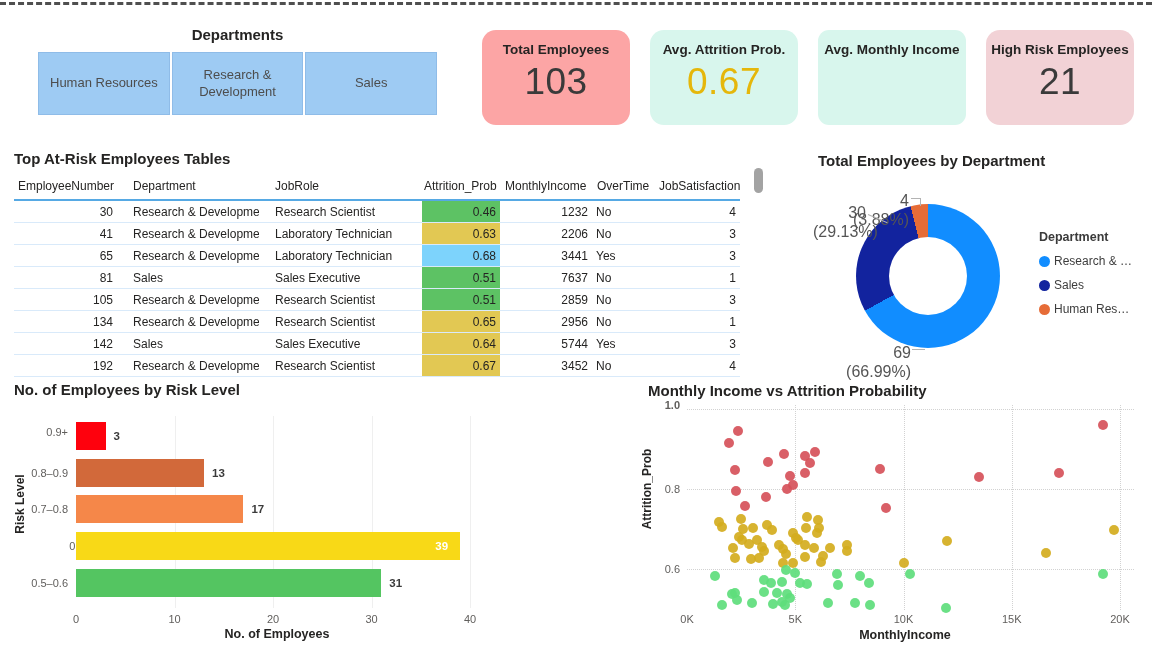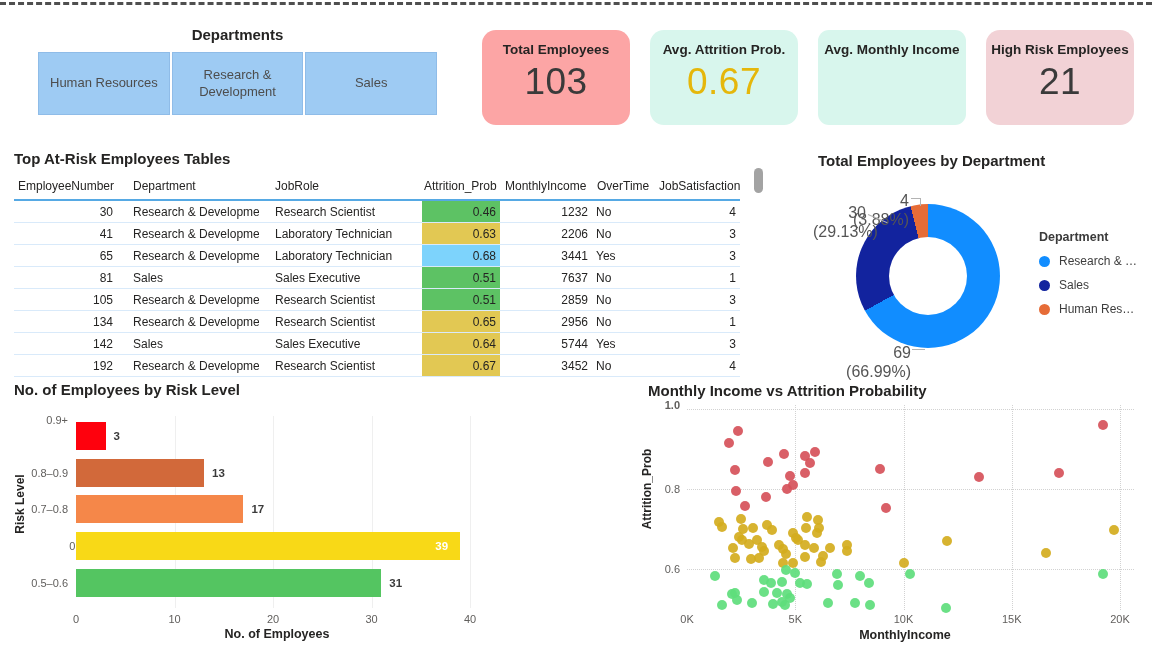--- a/index.html
+++ b/index.html
@@ -44,21 +44,21 @@
       border-radius:50%;cursor:pointer;}
   .donut-hole{position:absolute;left:76px;top:89px;width:78px;height:78px;
       border-radius:50%;background:#fff;}
   .donut-label{position:absolute;font-size:16px;color:#555;text-align:right;line-height:1.2;}
   .dl-hr{left:28px;top:43px;width:68px;}
   .dl-sales{left:0px;top:55px;width:53px;}
   .dl-rd{left:30px;top:195px;width:68px;}
   .connector{position:absolute;background:#b3b3b3;}
   .legend{position:absolute;left:226px;top:82px;}
   .legend-title{font-size:12.5px;font-weight:700;color:#3b3b3b;}
-  .legend-item{display:flex;align-items:center;gap:9px;margin-top:10px;
+  .legend-item{display:flex;align-items:center;gap:4px;margin-top:10px;
       font-size:12px;color:#3d3d3d;cursor:pointer;white-space:nowrap;}
   .legend-dot{width:11px;height:11px;border-radius:50%;flex:0 0 auto;}
 
   
   .bar-section{left:0;top:380px;width:580px;height:267px;}
   .bar-title{position:absolute;left:14px;top:1px;}
   .bar-plot{position:absolute;left:0;top:0;width:580px;height:267px;}
   .bar-ylabel{position:absolute;left:-40px;top:117px;width:120px;text-align:center;
       transform:rotate(-90deg);font-size:12px;font-weight:700;color:#252423;}
   .bar-xlabel{position:absolute;left:187px;top:247px;width:180px;text-align:center;
@@ -258,21 +258,21 @@
   <div class="bar-plot" id="bar-plot">
       <div class="bar-tick" style="left: 60px;">0</div>
       <div class="grid-v" style="left: 174.5px;"></div>
       <div class="bar-tick" style="left: 158.5px;">10</div>
       <div class="grid-v" style="left: 273px;"></div>
       <div class="bar-tick" style="left: 257px;">20</div>
       <div class="grid-v" style="left: 371.5px;"></div>
       <div class="bar-tick" style="left: 355.5px;">30</div>
       <div class="grid-v" style="left: 470px;"></div>
       <div class="bar-tick" style="left: 454px;">40</div>
-      <div class="cat-label" style="top: 34px;">0.9+</div>
+      <div class="cat-label" style="top: 46px;">0.9+</div>
       <div class="risk-bar" style="left: 76px; top: 42px; width: 29.55px; background: rgb(254, 1, 13);"></div>
       <div class="bar-value" style="left: 113.55px; top: 50px;">3</div>
       <div class="cat-label" style="top: 86.7px;">0.8–0.9</div>
       <div class="risk-bar" style="left: 76px; top: 78.7px; width: 128.05px; background: rgb(210, 105, 58);"></div>
       <div class="bar-value" style="left: 212.05px; top: 86.7px;">13</div>
       <div class="cat-label" style="top: 123.4px;">0.7–0.8</div>
       <div class="risk-bar" style="left: 76px; top: 115.4px; width: 167.45px; background: rgb(245, 135, 73);"></div>
       <div class="bar-value" style="left: 251.45px; top: 123.4px;">17</div>
       <div class="cat-label" style="top: 160.1px; padding-left: 38px;">0.6–0.7</div>
       <div class="risk-bar" style="left: 76px; top: 152.1px; width: 384.15px; background: rgb(248, 217, 23);"></div>

